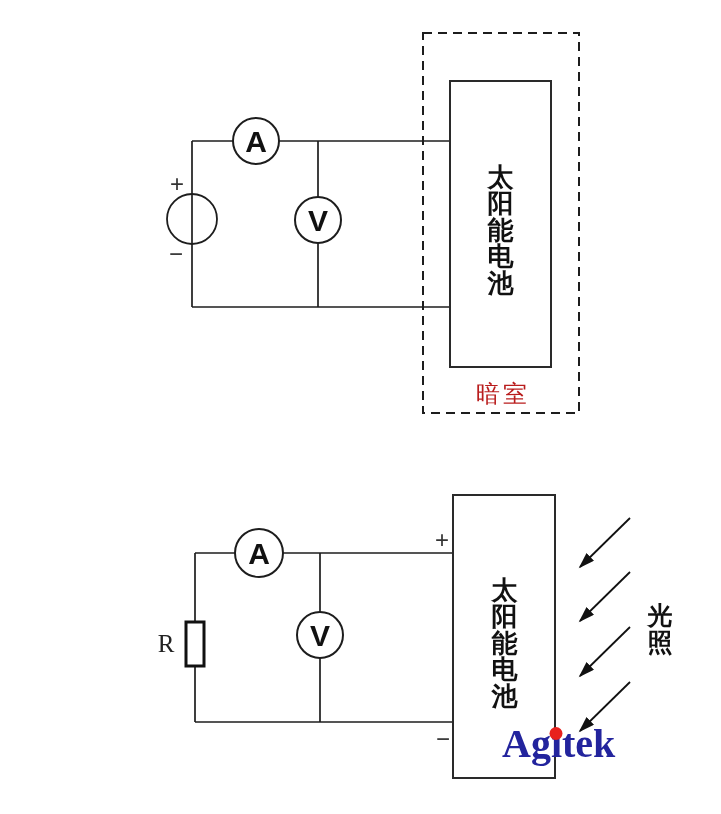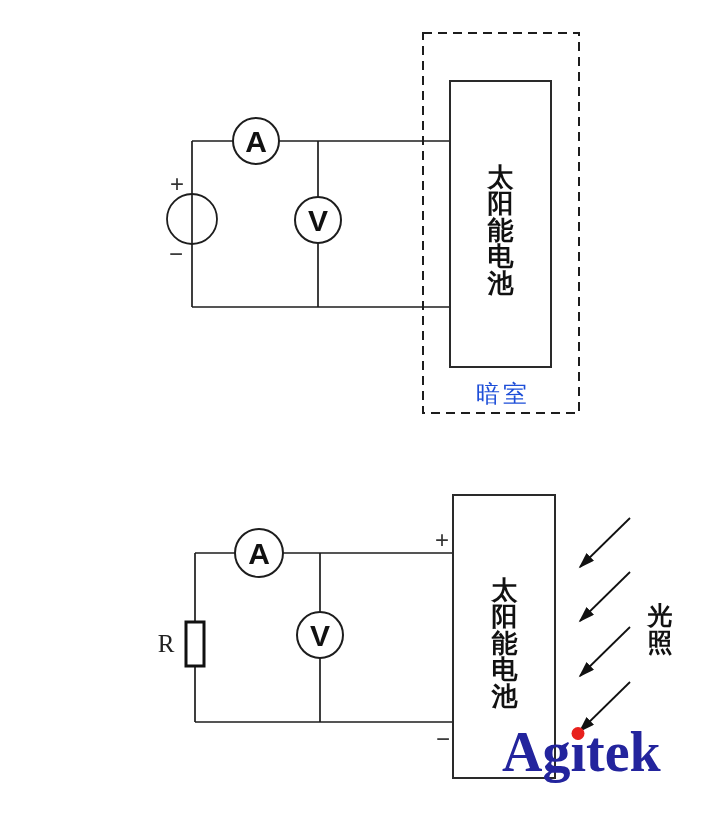--- a/index.html
+++ b/index.html
@@ -27,29 +27,29 @@
   }
   .cell-label { font-size: 26px; line-height: 26.4px; letter-spacing: 0; }
   .cell-label-top    { left: 487px; top: 164px; width: 27px; }
   .cell-label-bottom { left: 491px; top: 577px; width: 27px; }
   .light-label { left: 646px; top: 602px; width: 28px; font-size: 25px; line-height: 27px; }
 
   .darkroom-label {
     position: absolute; left: 463px; top: 378px; width: 80px;
     text-align: center;
     font-family: "Liberation Serif", serif;
-    font-size: 24px; font-weight: 400; color: #1d4ed8;
+    font-size: 24px; font-weight: 400; color: #b91c1c;
     letter-spacing: 3px;
   }
 
   .logo {
     position: absolute; left: 502px; top: 724px;
     font-family: "Liberation Serif", serif;
     font-weight: 700;
-    font-size: 56px;
+    font-size: 40px;
     line-height: 1;
     color: #23249d;
     letter-spacing: 0px;
     white-space: nowrap;
   }
   .logo .logo-i { position: relative; display: inline-block; }
   .logo .logo-i::after {
     content: "";
     position: absolute;
     top: 3px; left: 50%;

